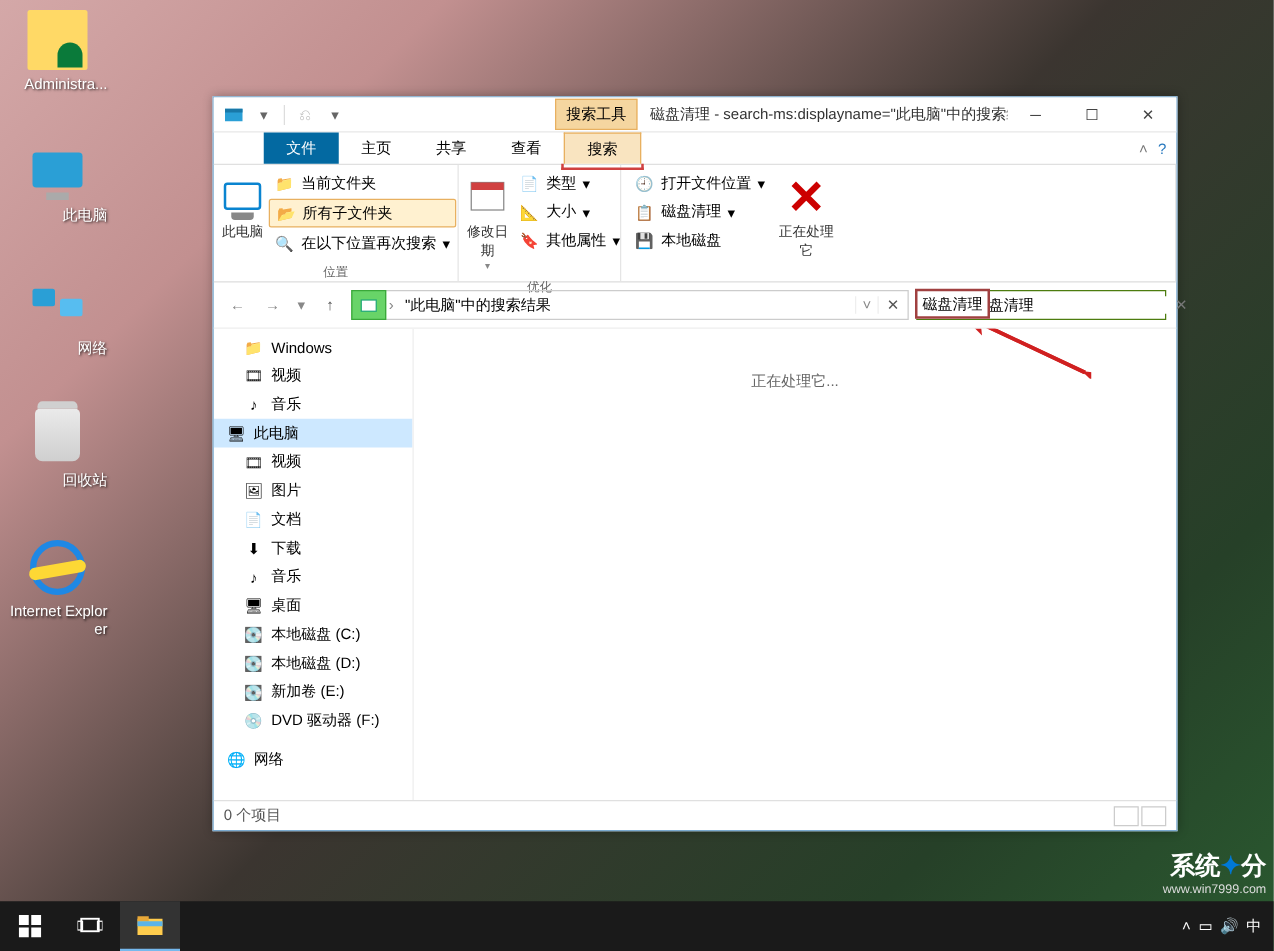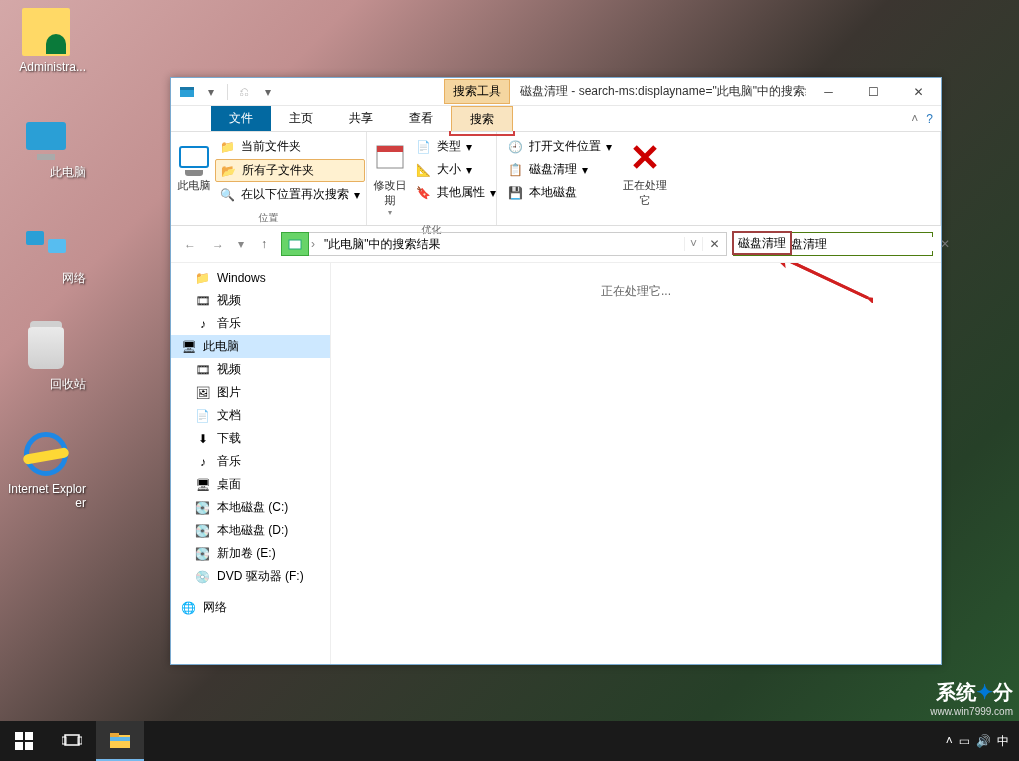--- a/index.html
+++ b/index.html
@@ -115,21 +115,21 @@
 
     
     .body { flex:1; display:flex; overflow:hidden; border-top:1px solid #eee;}
     .navpane { width:160px; border-right:1px solid #eee; overflow-y:auto; padding:4px 0; }
     .navitem { display:flex;align-items:center; gap:6px; padding:3px 6px 3px 24px; font-size:12px; white-space:nowrap;}
     .navitem.selected { background:#cde8ff; }
     .navitem .ni { width:16px;height:16px;display:flex;align-items:center;justify-content:center;flex-shrink:0; }
     .navitem.root { padding-left:10px; }
 
     .content { flex:1; position:relative; display:flex;flex-direction:column;}
-    .content-msg { text-align:center; color:#666; margin-top:20px; font-size:12px; }
+    .content-msg { text-align:center; color:#666; margin-top:34px; font-size:12px; }
     .arrow-annot { position:absolute; right:68px; top:-10px; width:100px;height:50px; }
     .arrow-annot svg { width:100%;height:100%; }
 
     
     .statusbar { height:24px; border-top:1px solid #e0e0e0; display:flex;align-items:center; padding:0 8px; font-size:12px; color:#555;}
     .statusbar .views { margin-left:auto; display:flex; gap:2px; }
     .statusbar .views div { width:20px;height:16px;border:1px solid #ccc; }
 
     
     .taskbar { position:absolute; left:0;right:0;bottom:0; height:40px; background:#1a1a1a; display:flex;align-items:center; }
@@ -403,20 +403,27 @@
               </marker>
             </defs>
             <line x1="95" y1="45" x2="10" y2="5" stroke="#d02020" stroke-width="3" marker-start="url(#ah)"></line>
             <line x1="10" y1="5" x2="95" y2="45" stroke="#d02020" stroke-width="3"></line>
             <path d="M 5 2 L 18 8 L 10 12 Z" fill="#d02020" transform="rotate(200 10 8)"></path>
           </svg>
       </div>
     </div>
   </div>
 
+  <div class="statusbar">
+    <span>0 个项目</span>
+    <div class="views">
+      <div></div>
+      <div></div>
+    </div>
+  </div>
 </div>
 
 <div class="watermark">
   <div class="w1">
     <span>系统</span><span class="b">✦</span><span>分</span>
   </div>
   <div class="w2">www.win7999.com</div>
 </div>
 
 <div class="taskbar">

